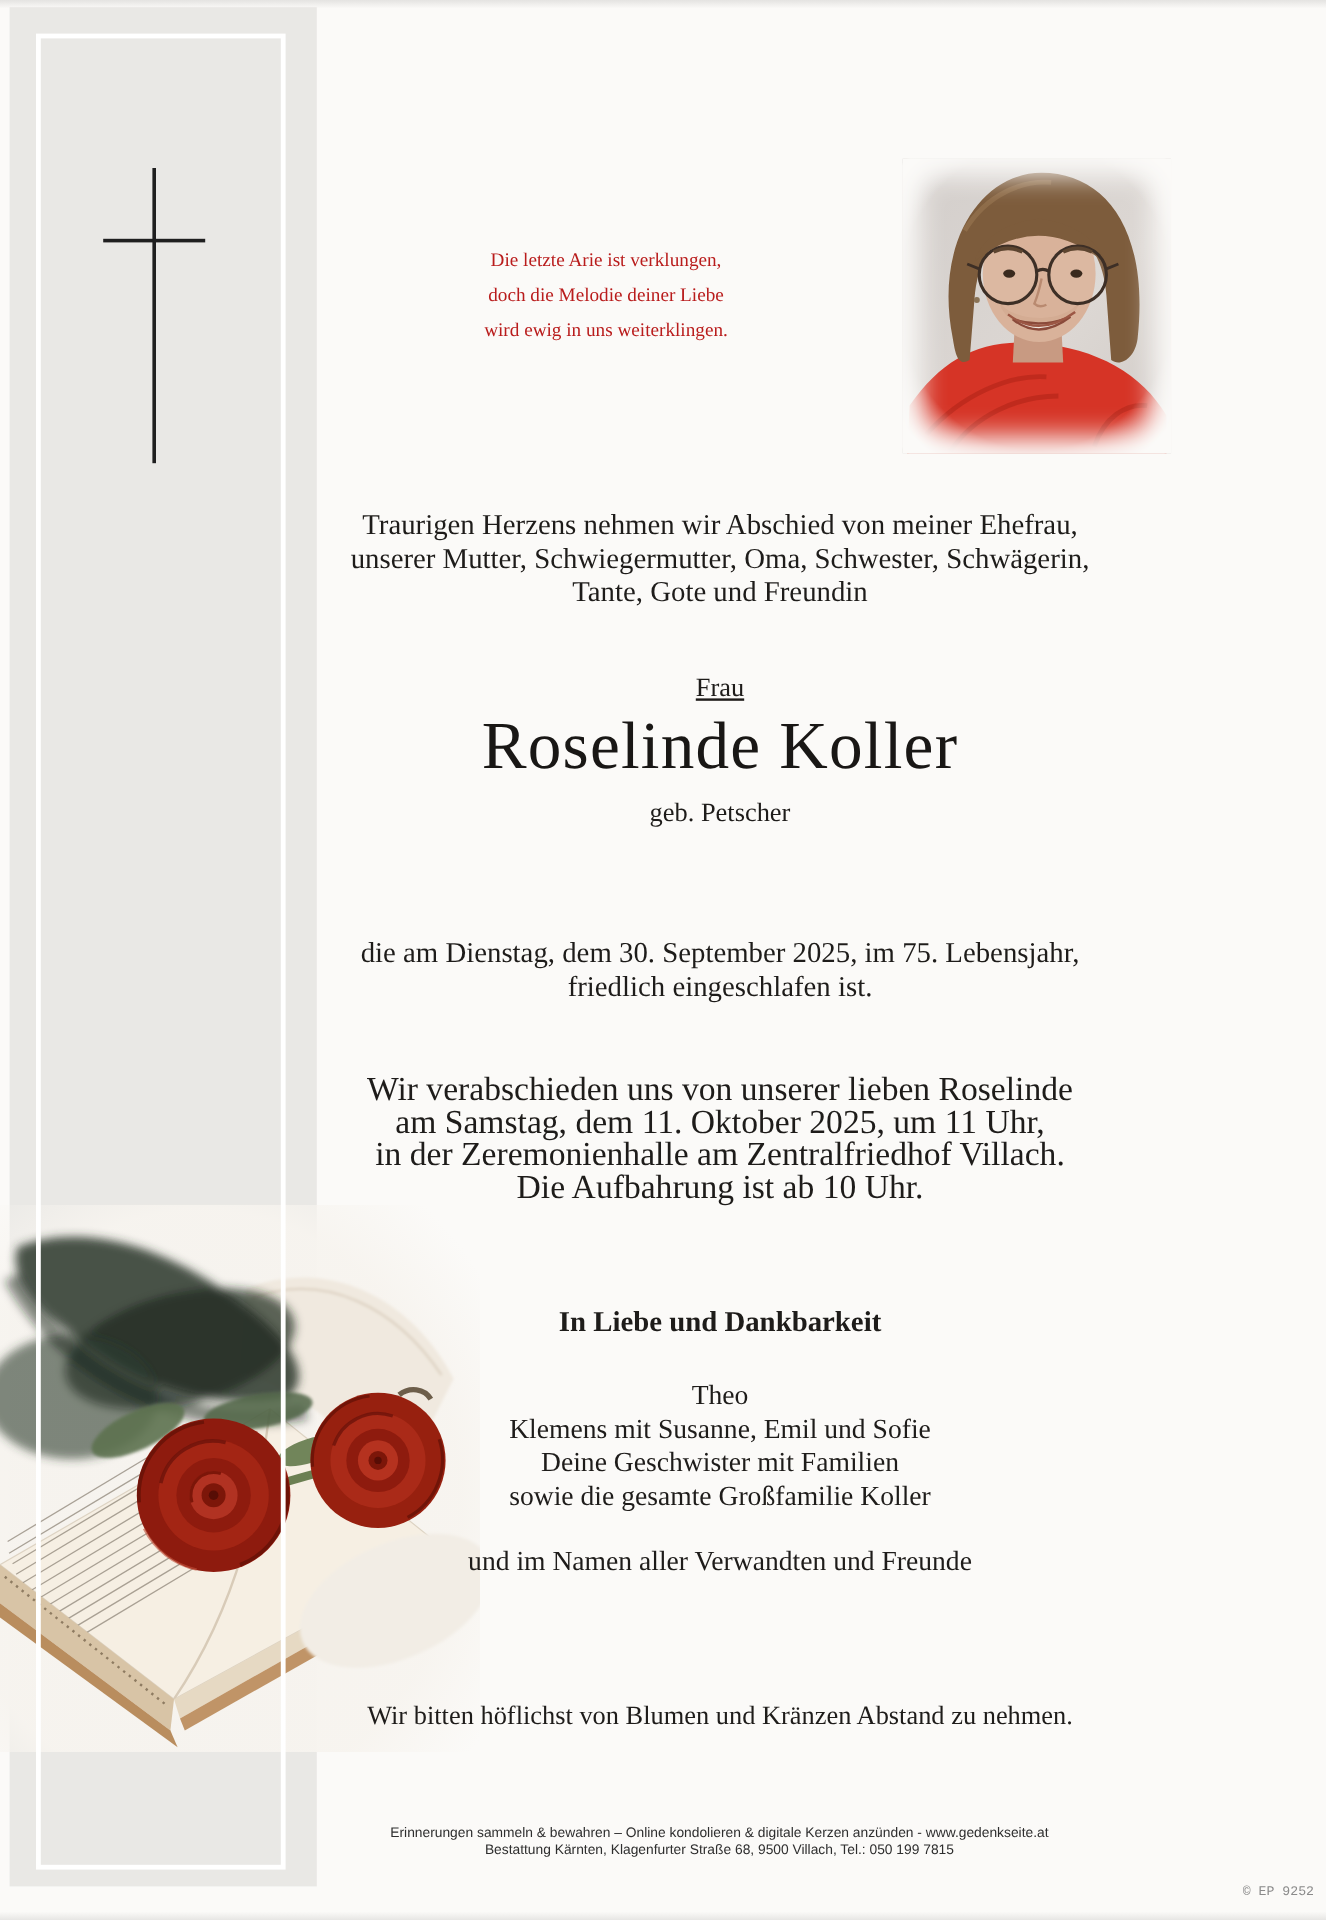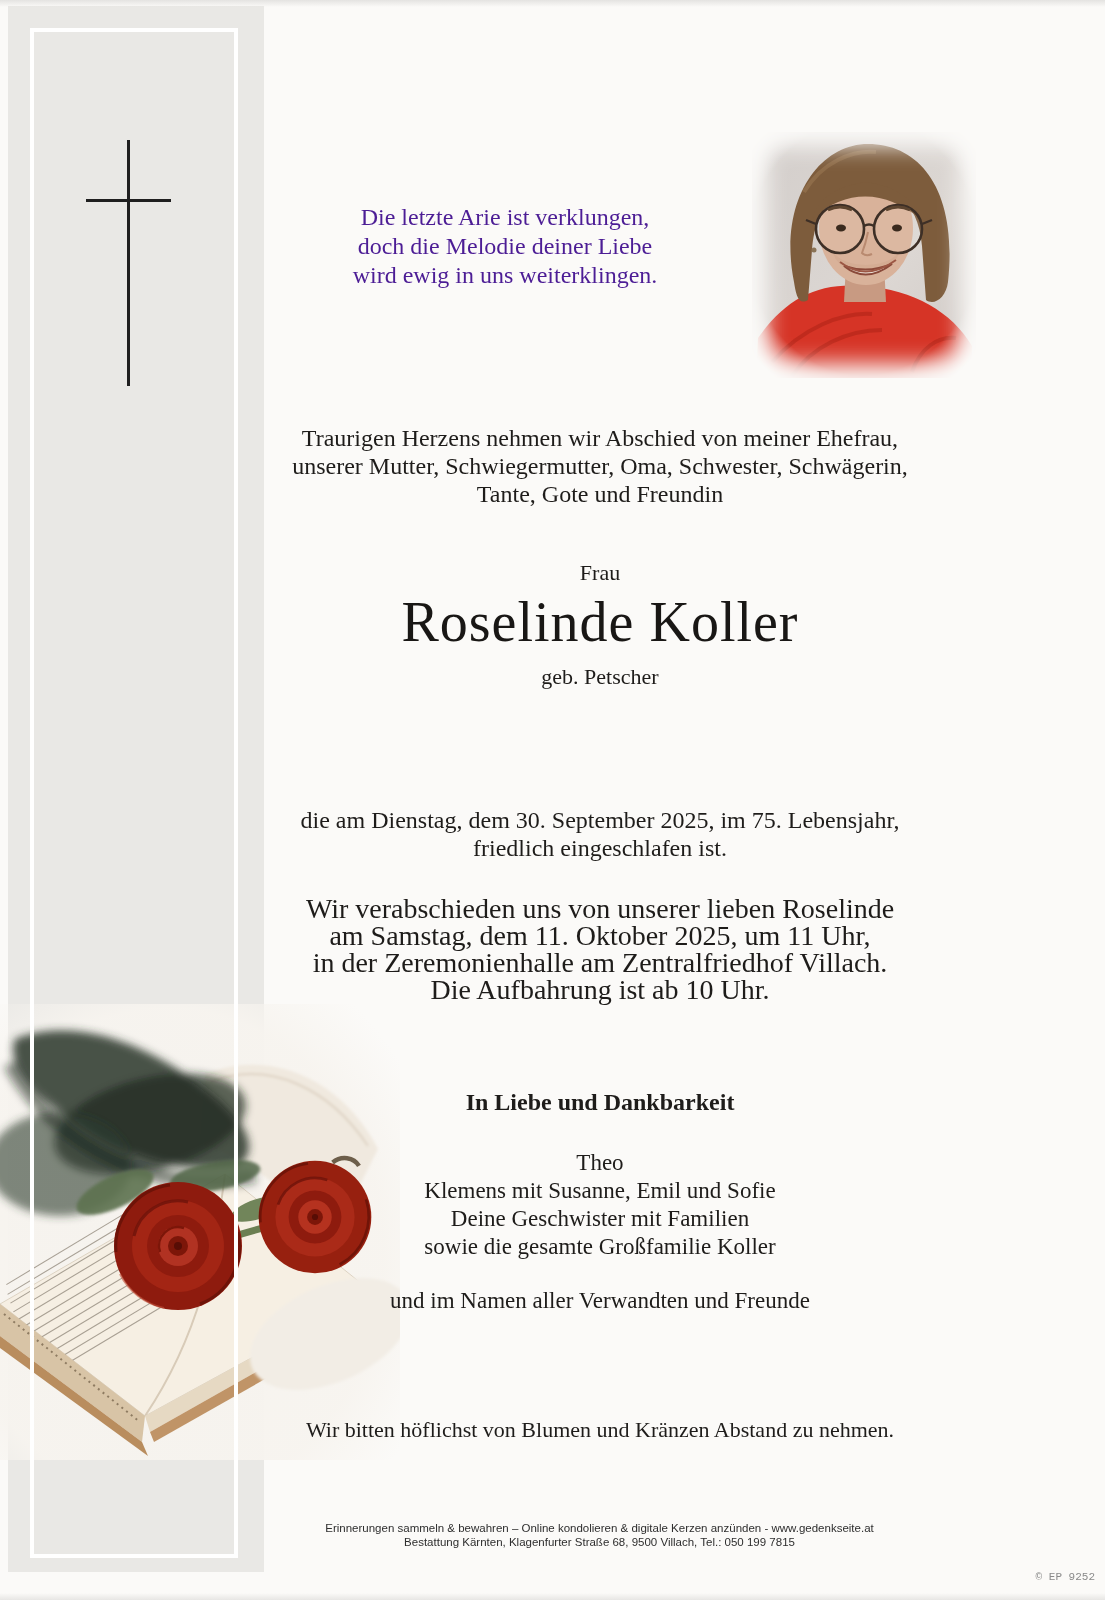--- a/index.html
+++ b/index.html
@@ -46,26 +46,26 @@
   .portrait svg{display:block;}
 
   
   .roses{
     position:absolute;left:0;top:1004px;width:400px;height:456px;z-index:2;
   }
   .roses svg{display:block;}
 
   
   .tblock{position:absolute;text-align:center;z-index:4;}
-  .poem{left:280px;top:203px;width:450px;font-size:24px;line-height:29px;color:#4c1d95;}
+  .poem{left:280px;top:203px;width:450px;font-size:16px;line-height:29px;color:#b91c1c;}
   .intro{left:220px;top:424px;width:760px;font-size:24px;line-height:28px;}
-  .salutation{left:300px;top:560px;width:600px;font-size:22px;}
+  .salutation{left:300px;top:560px;width:600px;font-size:22px;text-decoration:underline;}
   .name{left:200px;top:590px;width:800px;font-size:56px;letter-spacing:1px;color:#191715;}
   .maiden{left:300px;top:664px;width:600px;font-size:22px;}
-  .death{left:220px;top:781px;width:760px;font-size:24px;line-height:28px;margin-top:25px;}
+  .death{left:220px;top:781px;width:760px;font-size:24px;line-height:28px;}
   .farewell{left:220px;top:895px;width:760px;font-size:28px;line-height:27px;}
   .closing{left:300px;top:1089px;width:600px;font-size:24px;font-weight:600;}
   .mourners{left:250px;top:1149px;width:700px;font-size:23px;line-height:28px;}
   .relatives{left:250px;top:1288px;width:700px;font-size:23px;}
   .flowers{left:220px;top:1417px;width:760px;font-size:22px;}
   .footer{
     left:0;top:1521px;width:1105px;font-size:11.5px;line-height:14px;
     font-family:"Liberation Sans","DejaVu Sans",sans-serif;color:#2e2e2e;padding-left:47px;
   }
   .copyright{

